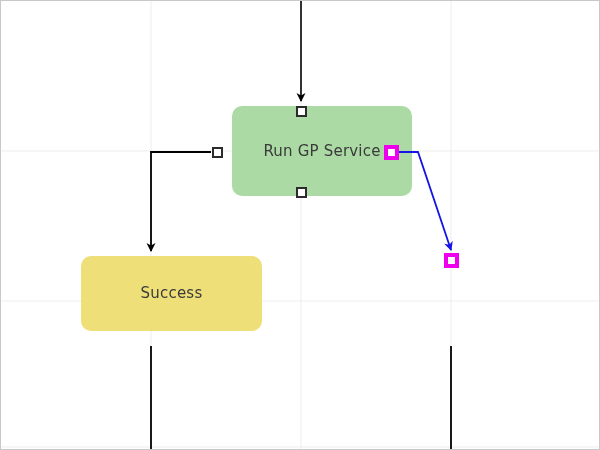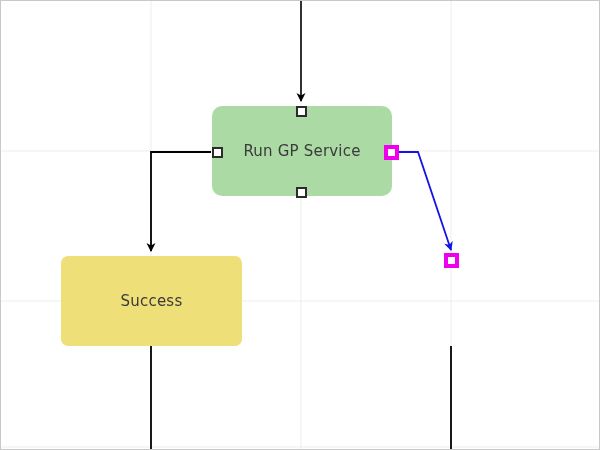--- a/index.html
+++ b/index.html
@@ -35,20 +35,21 @@
     width: 600px;
     height: 450px;
   }
   .node {
     position: absolute;
     box-sizing: border-box;
     border-radius: 10px;
     display: flex;
     align-items: center;
     justify-content: center;
+    margin-left: 20px;
   }
   .node-label {
     font-size: 15px;
     line-height: 1;
     color: #3a3a3a;
     letter-spacing: 0.2px;
     font-family: "DejaVu Sans", "Liberation Sans", sans-serif;
     white-space: nowrap;
   }
   .node-green {
@@ -91,21 +92,21 @@
       <line x1="0" y1="446" x2="600" y2="446" stroke="#ededed" stroke-width="1"></line>
     </g>
   </svg>
 
   <div class="node-layer">
 
     <div class="node node-green" style="left:211px; top:105px; width:180px; height:90px;">
       <span class="node-label">Run GP Service</span>
     </div>
 
-    <div class="node node-yellow" style="left:60px; top:255px; width:181px; height:90px;border-radius:7px;">
+    <div class="node node-yellow" style="left:60px; top:255px; width:181px; height:75px;">
       <span class="node-label">Success</span>
     </div>
 
 
   </div>
 
   <svg class="edge-layer" width="600" height="450" viewBox="0 0 600 450" xmlns="http://www.w3.org/2000/svg">
     <defs>
       <marker id="arrow-black" markerWidth="12" markerHeight="12" refX="8.5" refY="5" orient="auto" markerUnits="userSpaceOnUse">
         <path d="M 0.5 0.5 L 9.5 5 L 0.5 9.5 L 3 5 Z" fill="#000000"></path>

